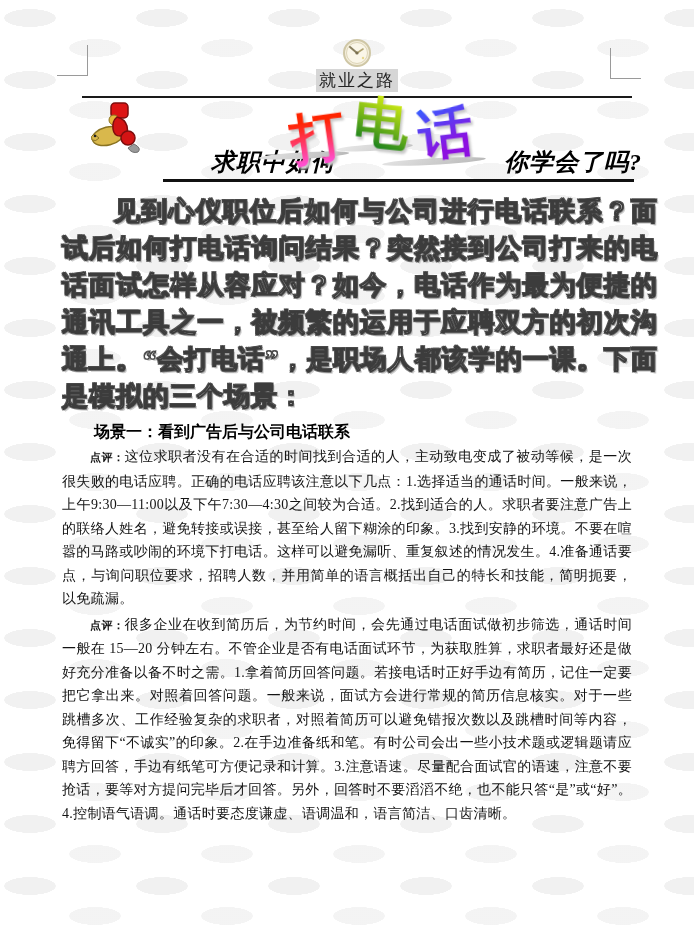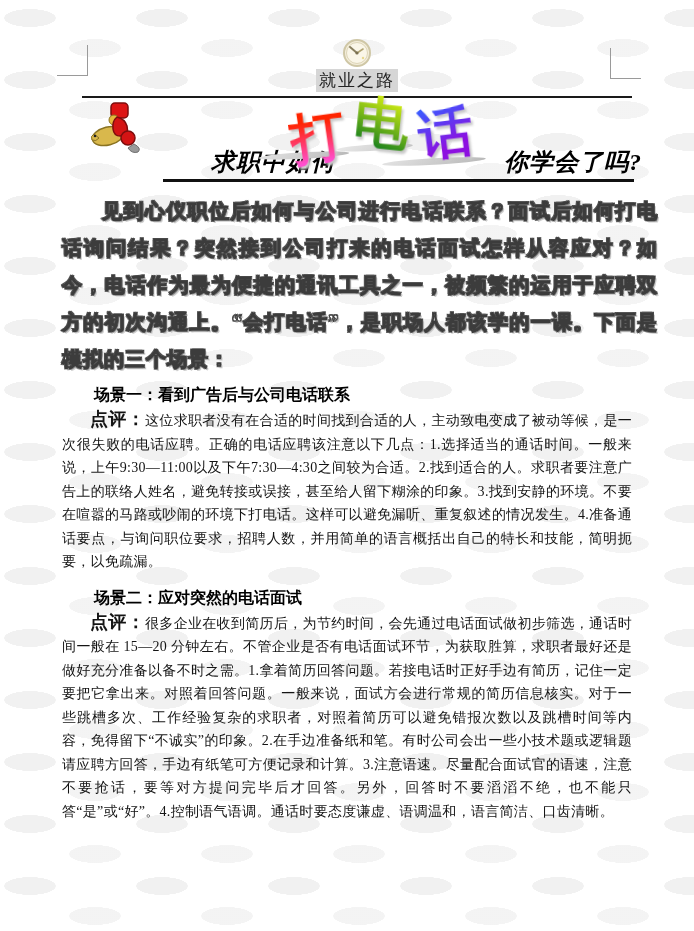--- a/index.html
+++ b/index.html
@@ -41,33 +41,33 @@
   }
   .wa0{left:2px;top:16px;background-image:linear-gradient(180deg,#ff2400 20%,#ff4fd0 95%);transform:rotate(-8deg);}
   .wa1{left:66px;top:2px;background-image:linear-gradient(200deg,#d8ef12 10%,#0e7a1f 90%);transform:rotate(6deg);}
   .wa2{left:130px;top:12px;background-image:linear-gradient(160deg,#3a5bff 5%,#8d10e0 70%);transform:rotate(-7deg);}
   .streak{position:absolute;height:7px;border-radius:50%;background:linear-gradient(90deg,#e2e2e2,#b9b9b9);transform:skewX(-55deg) rotate(-3deg);}
   .streak.s1{left:-26px;top:58px;width:84px;}
   .streak.s2{left:52px;top:50px;width:70px;opacity:.8;}
   .streak.s3{left:98px;top:64px;width:96px;}
   
   .intro{
-    margin:5px 36px 0 62px;font-size:20px;line-height:37px;font-weight:bold;
+    margin:5px 36px 0 62px;font-size:26px;line-height:37px;font-weight:bold;
     text-align:justify;text-indent:2em;letter-spacing:1px;
     color:#fff;-webkit-text-stroke:1px #3c3c3c;
     text-shadow:-1px -1px 0 #555,1px -1px 0 #555,-1px 1px 0 #888,1px 1px 0 #888,2px 2px 0 #cfcfcf;
   }
   
   .scene{margin:7px 62px 0 62px;font-size:16px;font-weight:bold;color:#000;text-indent:2em;font-family:Liberation Mono, monospace;}
   .scene.sc2{margin-top:14px;}
   .story,.comment{
     margin:2px 62px 0 62px;font-size:14px;line-height:23.5px;letter-spacing:.3px;
     text-align:justify;text-indent:2em;color:#141414;
   }
-  .clabel{font-weight:bold;font-size:18px;}
+  .clabel{font-weight:bold;font-size:11px;}
 </style>
 </head>
 <body>
 
 <div class="page">
 
   <div class="corner-mark tl"></div>
   <div class="corner-mark tr"></div>
 
   <div class="header">
@@ -108,16 +108,15 @@
     </div>
 
     <span class="title-right">你学会了吗?</span>
   </div>
 
   <p class="intro">见到心仪职位后如何与公司进行电话联系？面试后如何打电话询问结果？突然接到公司打来的电话面试怎样从容应对？如今，电话作为最为便捷的通讯工具之一，被频繁的运用于应聘双方的初次沟通上。“会打电话”，是职场人都该学的一课。下面是模拟的三个场景：</p>
 
   <h2 class="scene">场景一：看到广告后与公司电话联系</h2>
   <p class="comment"><b class="clabel">点评：</b><span>这位求职者没有在合适的时间找到合适的人，主动致电变成了被动等候，是一次很失败的电话应聘。正确的电话应聘该注意以下几点：1.选择适当的通话时间。一般来说，上午9:30—11:00以及下午7:30—4:30之间较为合适。2.找到适合的人。求职者要注意广告上的联络人姓名，避免转接或误接，甚至给人留下糊涂的印象。3.找到安静的环境。不要在喧嚣的马路或吵闹的环境下打电话。这样可以避免漏听、重复叙述的情况发生。4.准备通话要点，与询问职位要求，招聘人数，并用简单的语言概括出自己的特长和技能，简明扼要，以免疏漏。</span></p>
 
-  <h2 class="scene sc2">场景二：应对突然的电话面试</h2>
   <p class="comment"><b class="clabel">点评：</b><span>很多企业在收到简历后，为节约时间，会先通过电话面试做初步筛选，通话时间一般在 15—20 分钟左右。不管企业是否有电话面试环节，为获取胜算，求职者最好还是做好充分准备以备不时之需。1.拿着简历回答问题。若接电话时正好手边有简历，记住一定要把它拿出来。对照着回答问题。一般来说，面试方会进行常规的简历信息核实。对于一些跳槽多次、工作经验复杂的求职者，对照着简历可以避免错报次数以及跳槽时间等内容，免得留下“不诚实”的印象。2.在手边准备纸和笔。有时公司会出一些小技术题或逻辑题请应聘方回答，手边有纸笔可方便记录和计算。3.注意语速。尽量配合面试官的语速，注意不要抢话，要等对方提问完毕后才回答。另外，回答时不要滔滔不绝，也不能只答“是”或“好”。4.控制语气语调。通话时要态度谦虚、语调温和，语言简洁、口齿清晰。</span></p>
 
 </div>
 
 </body></html>

